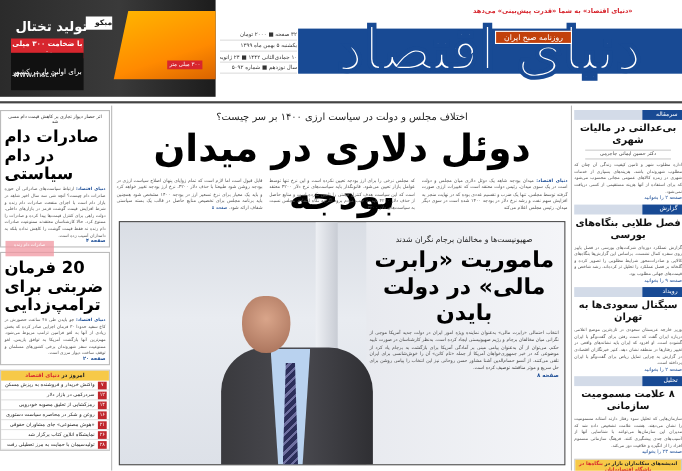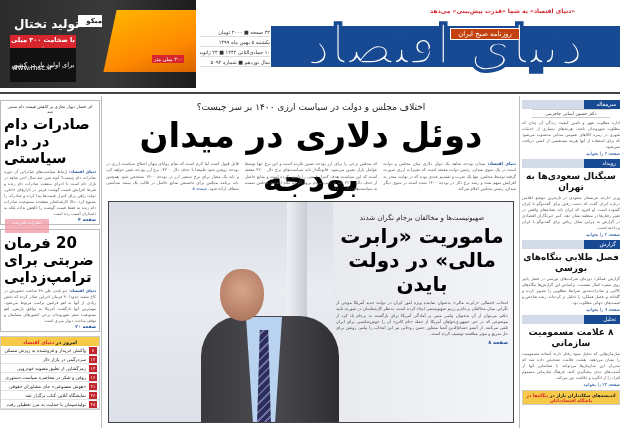--- a/index.html
+++ b/index.html
@@ -181,42 +181,43 @@
       <div class="p">انتخاب احتمالی «رابرت مالی» به‌عنوان نماینده ویژه امور ایران در دولت جدید آمریکا موجی از نگرانی میان مخالفان برجام و رژیم صهیونیستی ایجاد کرده است. به‌نظر کارشناسان در صورت تایید حکم، می‌توان از آن به‌عنوان پیامی مبنی بر آمادگی آمریکا برای بازگشت به برجام یاد کرد از موضوعی که در خبر جمهوری‌خواهان آمریکا از جمله «تام کاتن» آن را خوش‌شانسی برای ایران تلقی می‌کنند. از آنسو حسام‌الدین آشنا مشاور حسن روحانی نیز این انتخاب را پیامی روشن برای حل سریع و موثر مناقشه توصیف کرده است.</div>
       <div class="more">صفحه ۸</div>
     </div>
   </div>
 
   <div class="right">
     <div class="sec">
       <div class="sec-label-bg">
           <div class="sec-label">سرمقاله</div>
         </div>
+      <h3>بی‌عدالتی در مالیات شهری</h3>
       <div class="by">دکتر حسین ایمانی جاجرمی</div>
       <div class="p">اداره مطلوب شهر و تامین کیفیت زندگی آن چنان که مطلوب شهروندان باشد، هزینه‌های بسیاری از خدمات شهری در زمره کالاهای عمومی مجانی محسوب می‌شود که برای استفاده از آنها هزینه مستقیمی از کسی دریافت نمی‌شود.</div>
       <div class="more">صفحه ۲ را بخوانید</div>
     </div>
     <div class="sec">
       <div class="sec-label-bg">
+          <div class="sec-label">گزارش</div>
+        </div>
+      <h3>فصل طلایی بنگاه‌های بورسی</h3>
+      <div class="p">گزارش عملکرد دوره‌ای شرکت‌های بورسی در فصل پاییز روی سفره کمال نشست. براساس این گزارش‌ها بنگاه‌های کالایی و صادرات‌محور شرایط مطلوبی را تصویر کرده و گلخانه بر فصل عملکرد را تحلیل تر کرده‌اند. رشد شاخص و قیمت‌های جهانی مطلوب بود.</div>
+      <div class="more">صفحه ۹ را بخوانید</div>
+    </div>
+    <div class="sec">
+      <div class="sec-label-bg">
           <div class="sec-label">رویداد</div>
         </div>
       <h3>سیگنال سعودی‌ها به تهران</h3>
       <div class="p">وزیر خارجه عربستان سعودی در تازه‌ترین موضع اعلامی درباره ایران گفت که دست رفتن برای گفت‌وگو با ایران گشوده است. او افزود که ایران باید نشانه‌های واقعی در تغییر رفتارها در منطقه نشان دهد. کنیر خبرنگاران اقتصادی در گزارش به چرایی تمایل ریاض برای گفت‌وگو با ایران پرداخته است.</div>
       <div class="more">صفحه ۲ را بخوانید</div>
     </div>
     <div class="sec">
       <div class="sec-label-bg">
-          <div class="sec-label">گزارش</div>
-        </div>
-      <h3>فصل طلایی بنگاه‌های بورسی</h3>
-      <div class="p">گزارش عملکرد دوره‌ای شرکت‌های بورسی در فصل پاییز روی سفره کمال نشست. براساس این گزارش‌ها بنگاه‌های کالایی و صادرات‌محور شرایط مطلوبی را تصویر کرده و گلخانه بر فصل عملکرد را تحلیل تر کرده‌اند. رشد شاخص و قیمت‌های جهانی مطلوب بود.</div>
-      <div class="more">صفحه ۹ را بخوانید</div>
-    </div>
-    <div class="sec">
-      <div class="sec-label-bg">
           <div class="sec-label">تحلیل</div>
         </div>
       <h3>۸ علامت مسمومیت سازمانی</h3>
       <div class="p">سازمان‌هایی که تحلیل سوء رفتار دارند آستانه مسمومیت را نشان می‌دهند. هشت علامت تشخیص داده شد که مدیران این سازمان‌ها می‌توانند با شناسایی آنها از آسیب‌های جدی پیشگیری کنند. فرهنگ سازمانی مسموم افراد را از انگیزه و خلاقیت دور می‌کند.</div>
       <div class="more">صفحه ۲۳ را بخوانید</div>
     </div>
 
     <div class="box">
       <div class="box-head"><span style="color:#222">اندیشه‌های سکانداران بازار در </span><span>بنگاه‌ها در باشگاه اقتصاددانان</span></div>
 

